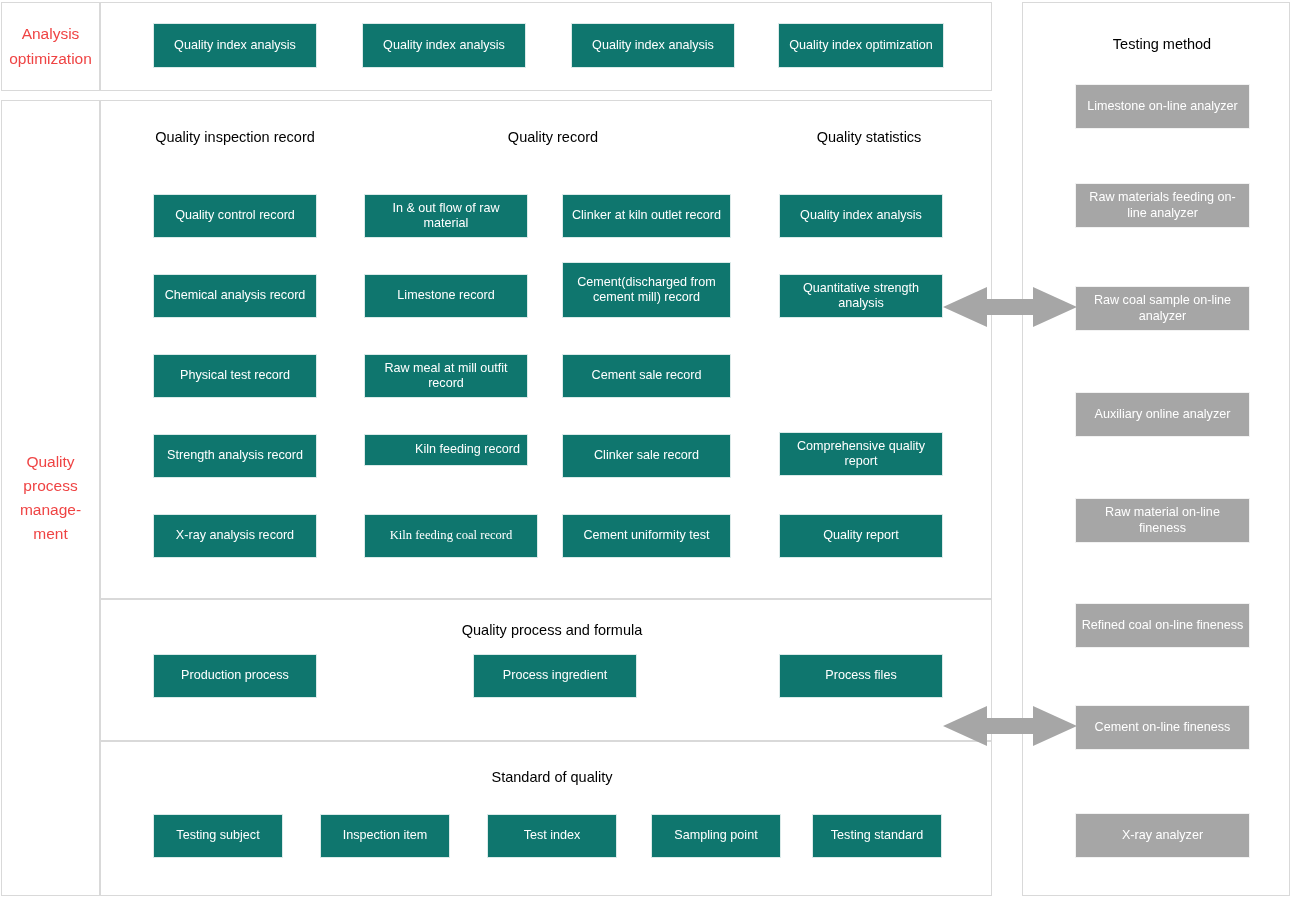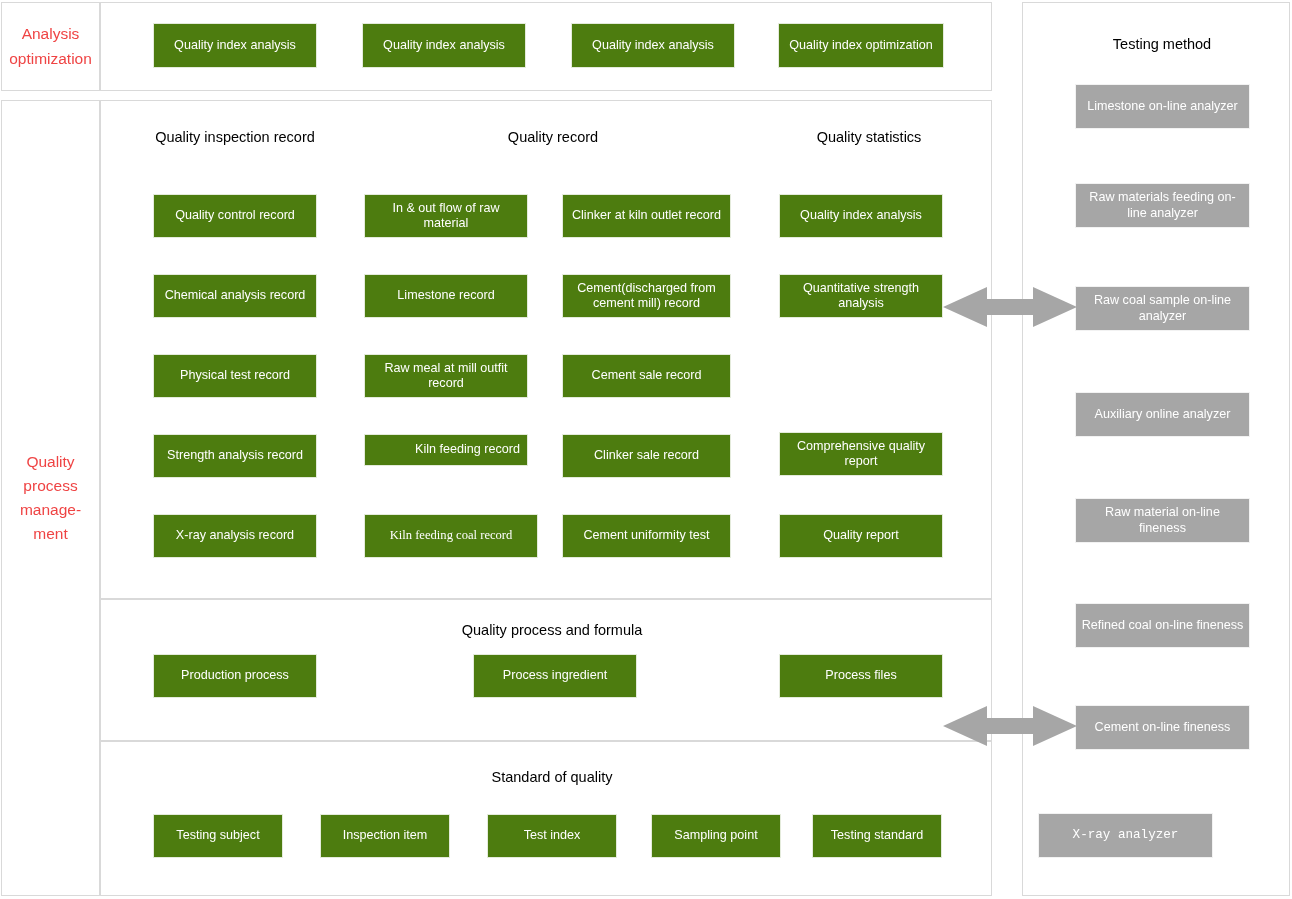--- a/index.html
+++ b/index.html
@@ -59,21 +59,21 @@
     display: flex;
     align-items: center;
     justify-content: center;
     text-align: center;
     color: #ffffff;
     font-size: 12.6px;
     line-height: 1.22;
     padding: 2px 5px;
     border: 1px solid rgba(255,255,255,0.85);
   }
-  .node.orange { background: #4d7c0f; }
+  .node.orange { background: #0f766e; }
   .node.gray   { background: #A6A6A6; }
 
   
   .arrow-wrap {
     position: absolute;
   }
   .arrow-wrap svg { display: block; }
 </style>
 </head>
 <body>
@@ -113,21 +113,21 @@
   <div class="node orange" style="left:153px; top:434px; width:164px; height:44px;">Strength analysis record</div>
   <div class="node orange" style="left:153px; top:514px; width:164px; height:44px;">X-ray analysis record</div>
 
   <div class="node orange" style="left:364px; top:194px; width:164px; height:44px;">In &amp; out flow of raw material</div>
   <div class="node orange" style="left:364px; top:274px; width:164px; height:44px;">Limestone record</div>
   <div class="node orange" style="left:364px; top:354px; width:164px; height:44px;">Raw meal at mill outfit record</div>
   <div class="node orange" style="left:364px; top:434px; width:164px; height:32px;padding-left:48px;">Kiln feeding record</div>
   <div class="node orange" style="left:364px; top:514px; width:174px; height:44px;font-family:Liberation Serif, serif;">Kiln feeding coal record</div>
 
   <div class="node orange" style="left:562px; top:194px; width:169px; height:44px;">Clinker at kiln outlet record</div>
-  <div class="node orange" style="left:562px; top:274px; width:169px; height:44px;">Cement(discharged from cement mill) record</div>
+  <div class="node orange" style="left:562px; top:262px; width:169px; height:56px;">Cement(discharged from cement mill) record</div>
   <div class="node orange" style="left:562px; top:354px; width:169px; height:44px;">Cement sale record</div>
   <div class="node orange" style="left:562px; top:434px; width:169px; height:44px;">Clinker sale record</div>
   <div class="node orange" style="left:562px; top:514px; width:169px; height:44px;">Cement uniformity test</div>
 
   <div class="node orange" style="left:779px; top:194px; width:164px; height:44px;">Quality index analysis</div>
   <div class="node orange" style="left:779px; top:274px; width:164px; height:44px;">Quantitative strength analysis</div>
   <div class="node orange" style="left:779px; top:432px; width:164px; height:44px;">Comprehensive quality report</div>
   <div class="node orange" style="left:779px; top:514px; width:164px; height:44px;">Quality report</div>
 
   <div class="sec-title" style="left:452px; top:622px; width:200px;">Quality process and formula</div>
@@ -146,21 +146,21 @@
 
   <div class="sec-title" style="left:1072px; top:36px; width:180px;">Testing method</div>
 
   <div class="node gray" style="left:1075px; top:84px; width:175px; height:45px;">Limestone  on-line analyzer</div>
   <div class="node gray" style="left:1075px; top:183px; width:175px; height:45px;">Raw materials feeding on-line analyzer</div>
   <div class="node gray" style="left:1075px; top:286px; width:175px; height:45px;">Raw coal sample on-line analyzer</div>
   <div class="node gray" style="left:1075px; top:392px; width:175px; height:45px;">Auxiliary online analyzer</div>
   <div class="node gray" style="left:1075px; top:498px; width:175px; height:45px;">Raw material on-line fineness</div>
   <div class="node gray" style="left:1075px; top:603px; width:175px; height:45px;">Refined coal on-line fineness</div>
   <div class="node gray" style="left:1075px; top:705px; width:175px; height:45px;">Cement on-line fineness</div>
-  <div class="node gray" style="left:1038px; top:813px; width:175px; height:45px;font-family:Liberation Mono, monospace;">X-ray analyzer</div>
+  <div class="node gray" style="left:1075px; top:813px; width:175px; height:45px;">X-ray analyzer</div>
 
   <div class="arrow-wrap" style="left:943px; top:281px;">
     <svg width="134" height="52" viewBox="0 0 134 52" xmlns="http://www.w3.org/2000/svg" aria-hidden="true">
       <polygon fill="#A6A6A6" points="0,26 44,6 44,18 90,18 90,6 134,26 90,46 90,34 44,34 44,46"></polygon>
     </svg>
   </div>
 
   <div class="arrow-wrap" style="left:943px; top:700px;">
     <svg width="134" height="52" viewBox="0 0 134 52" xmlns="http://www.w3.org/2000/svg" aria-hidden="true">
       <polygon fill="#A6A6A6" points="0,26 44,6 44,18 90,18 90,6 134,26 90,46 90,34 44,34 44,46"></polygon>

